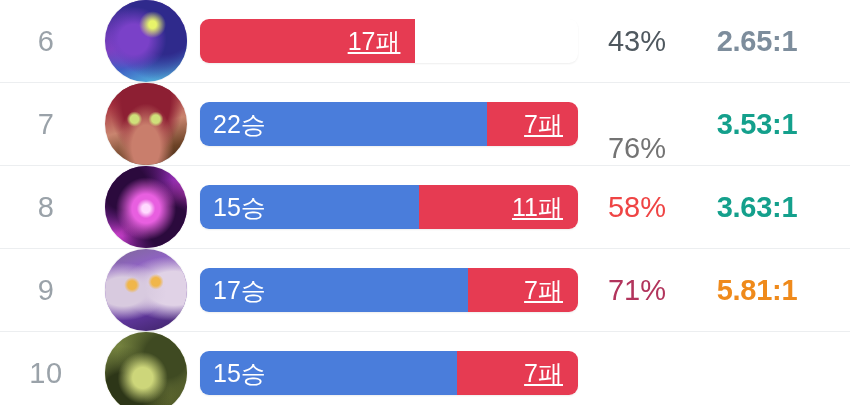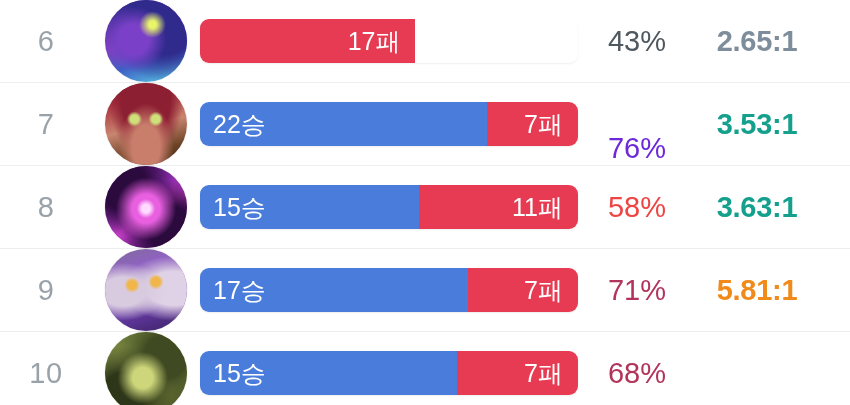--- a/index.html
+++ b/index.html
@@ -139,20 +139,21 @@
     white-space: nowrap;
     overflow: hidden;
   }
   .wl-wins {
     justify-content: flex-start;
     padding-left: 13px;
   }
   .wl-losses {
     justify-content: flex-end;
     padding-right: 15px;
+    text-decoration: underline;
   }
 
   
   .pct-cell {
     flex: 0 0 118px;
     width: 118px;
     text-align: center;
     font-size: 29px;
     font-weight: 400;
     line-height: 1;
@@ -194,21 +195,21 @@
         <div class="avatar">
           <div class="art art-a2"></div>
         </div>
       </div>
       <div class="bar-cell">
         <div class="wl-bar">
           <div class="wl-seg wl-wins" style="width: 76%; background: rgb(74, 125, 219);">22승</div>
           <div class="wl-seg wl-losses" style="width: 24%; background: rgb(230, 59, 82);">7패</div>
         </div>
       </div>
-      <div class="pct-cell" style="color: #6d28d9; margin-top: 48px;">76%</div>
+      <div class="pct-cell" style="color: #737373; margin-top: 48px;">76%</div>
       <div class="ratio-cell" style="color: rgb(20, 160, 140);">3.53:1</div>
     </div>
     <div class="stat-row">
       <div class="rank-cell">8</div>
       <div class="avatar-cell">
         <div class="avatar">
           <div class="art art-a3"></div>
         </div>
       </div>
       <div class="bar-cell">
@@ -242,15 +243,14 @@
         <div class="avatar">
           <div class="art art-a5"></div>
         </div>
       </div>
       <div class="bar-cell">
         <div class="wl-bar">
           <div class="wl-seg wl-wins" style="width: 68%; background: rgb(74, 125, 219);">15승</div>
           <div class="wl-seg wl-losses" style="width: 32%; background: rgb(230, 59, 82);">7패</div>
         </div>
       </div>
-      <div class="pct-cell" style="color: rgb(178, 52, 92);">68%</div>
     </div>
   </div>
 
 </body></html>

